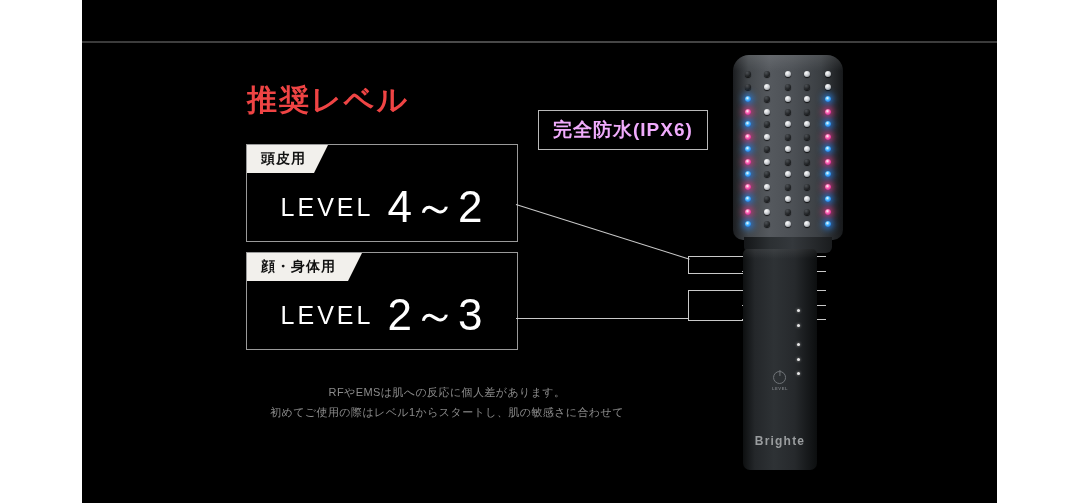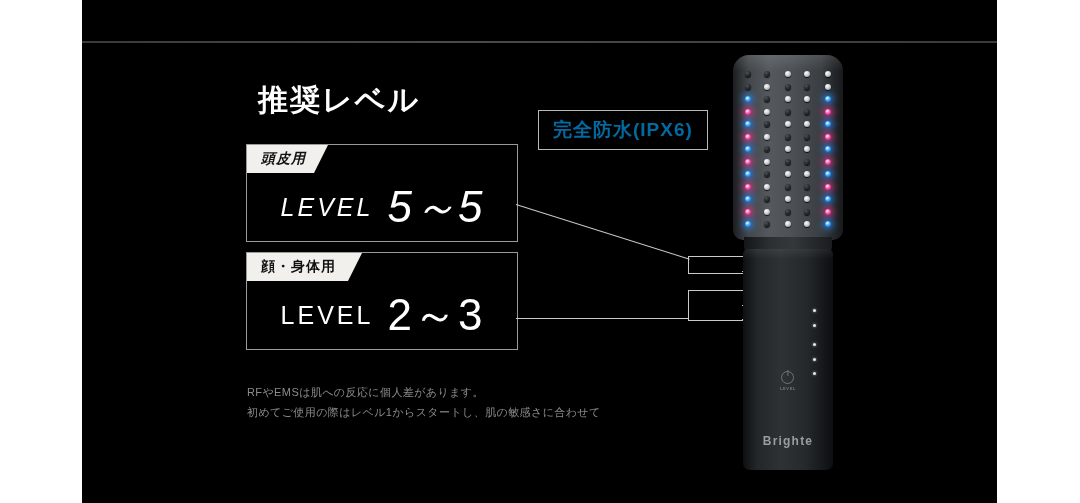--- a/index.html
+++ b/index.html
@@ -13,47 +13,47 @@
 
   .stage{position:absolute;left:82px;top:0;width:915px;height:503px;background:#000000;overflow:hidden;}
 
   
   .hdr-title{position:absolute;left:33px;top:8px;font-size:19px;letter-spacing:2.4px;
              color:#d9d9d9;font-weight:500;}
   .hdr-rule{position:absolute;left:0px;top:41px;width:915px;height:2px;
             background:linear-gradient(to right,#3a3a3a,#4a4a4a 40%,#3a3a3a);}
 
   
-  .sec-title{position:absolute;left:176px;top:80px;font-size:30px;color:#ffffff;
+  .sec-title{position:absolute;left:165px;top:80px;font-size:30px;color:#ef4444;
              font-weight:700;letter-spacing:2px;}
 
   
   .card{position:absolute;border:1px solid #9a9a9a;background:#000;}
-  .card.one{left:164px;top:144px;width:270px;height:96px;font-style:italic;}
+  .card.one{left:164px;top:144px;width:270px;height:96px;}
   .card.two{left:164px;top:252px;width:270px;height:96px;}
 
   .tag{position:absolute;left:0px;top:0px;height:28px;background:#f2f0ec;
        color:#111;font-size:14px;font-weight:700;letter-spacing:1px;
        display:flex;align-items:center;padding:0 22px 0 14px;
        clip-path:polygon(0 0,100% 0,calc(100% - 14px) 100%,0 100%);}
   .tag.wide{padding-right:26px;}
 
   .card-body{position:absolute;left:0;top:28px;width:100%;height:68px;
              display:flex;align-items:center;justify-content:center;gap:14px;}
   .lvl-word{font-size:25px;letter-spacing:3px;color:#ffffff;font-weight:400;}
   .lvl-val{font-size:44px;color:#ffffff;font-weight:400;letter-spacing:1px;line-height:1;}
 
   
   .note{position:absolute;left:165px;top:382px;width:400px;color:#8c8c8c;
-        font-size:11px;line-height:20px;letter-spacing:.4px;}
+        font-size:11px;line-height:20px;letter-spacing:.4px;text-align:center;}
   .note div{white-space:nowrap;}
 
   
   .wp-badge{position:absolute;left:456px;top:110px;border:1px solid #b9b9b9;background:#000;
-            padding:6px 14px;color:#0369a1;font-size:19px;font-weight:700;letter-spacing:1px;}
+            padding:6px 14px;color:#f0abfc;font-size:19px;font-weight:700;letter-spacing:1px;}
 
   
   .leader{position:absolute;background:#c9c9c9;height:1px;transform-origin:left center;}
   .bracket{position:absolute;border:1px solid #c9c9c9;border-right:none;background:transparent;}
 
   
   .device{position:absolute;left:648px;top:55px;width:116px;height:415px;}
 
   .head{position:absolute;left:3px;top:0px;width:110px;height:185px;
         border-radius:16px 16px 10px 10px;
@@ -70,21 +70,21 @@
             box-shadow:0 1px 1px rgba(0,0,0,.8);}
   .dot.blue{background:radial-gradient(circle at 40% 35%,#ffffff,#46b6ff 38%,#0a57d8 100%);
             box-shadow:0 0 7px 2px rgba(40,140,255,.85);}
   .dot.pink{background:radial-gradient(circle at 40% 35%,#ffffff,#ff66b0 38%,#d1008a 100%);
             box-shadow:0 0 7px 2px rgba(255,60,150,.8);}
 
   .neck{position:absolute;left:14px;top:182px;width:88px;height:16px;
         background:linear-gradient(to right,#141618,#2c3033 30%,#34383c 55%,#1a1c1e 100%);
         border-radius:0 0 6px 6px;}
 
-  .body{position:absolute;left:13px;top:194px;width:90px;height:221px;
+  .body{position:absolute;left:13px;top:194px;width:74px;height:221px;
         border-radius:5px 5px 7px 7px;
         background:linear-gradient(to right,#0d0f10 0%,#24272a 16%,#2e3235 42%,#26292c 70%,#0c0e0f 100%);
         overflow:hidden;}
   .body:before{content:"";position:absolute;left:0;top:0;width:100%;height:10px;
                background:linear-gradient(to bottom,rgba(255,255,255,.07),rgba(255,255,255,0));}
 
   .ind{position:absolute;right:17px;width:3px;height:3px;border-radius:50%;
        background:#e6e6e6;box-shadow:0 0 3px rgba(255,255,255,.6);}
 
   .pwr{position:absolute;left:50%;top:122px;transform:translateX(-50%);
@@ -108,21 +108,21 @@
   <div class="stage">
 
     <div class="hdr-rule"></div>
 
     <div class="sec-title">推奨レベル</div>
 
     <div class="card one">
       <div class="tag">頭皮用</div>
       <div class="card-body">
         <span class="lvl-word">LEVEL</span>
-        <span class="lvl-val">5～5</span>
+        <span class="lvl-val">4～2</span>
       </div>
     </div>
 
     <div class="card two">
       <div class="tag wide">顔・身体用</div>
       <div class="card-body">
         <span class="lvl-word">LEVEL</span>
         <span class="lvl-val">2～3</span>
       </div>
     </div>

